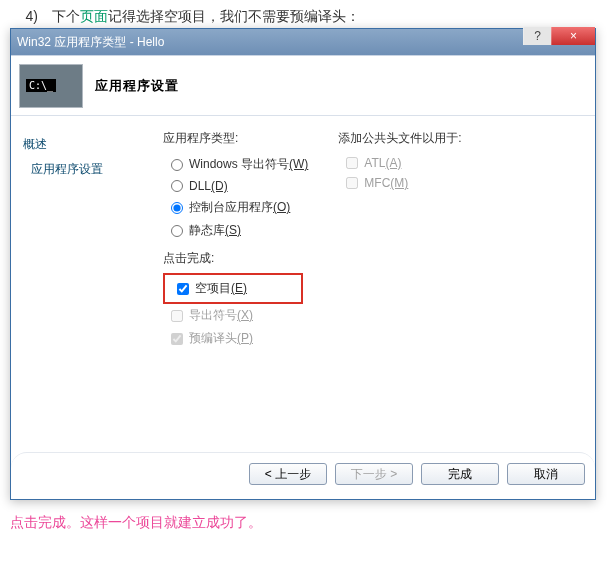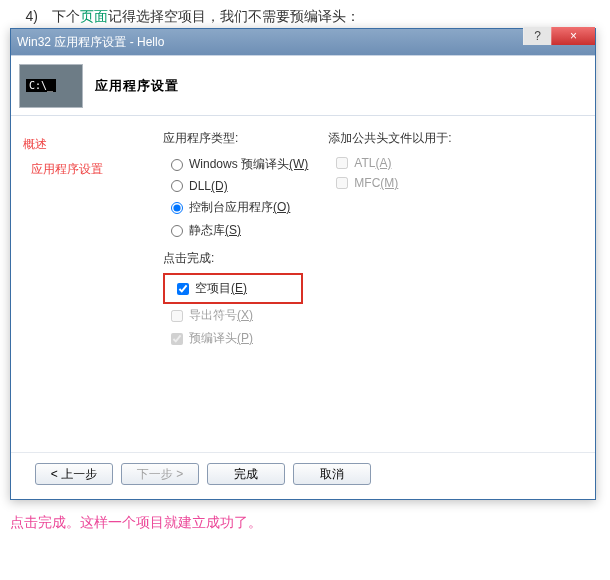--- a/index.html
+++ b/index.html
@@ -12,47 +12,47 @@
 .titlebar { height: 26px; display: flex; align-items: center; background: linear-gradient(#8aa7c7, #6e8fb5); color: #fff; font-size: 12px; padding-left: 6px; position: relative; }
 .title-controls { position: absolute; right: 0; top: -2px; display: flex; }
 .tbtn { width: 28px; height: 18px; border-left: 1px solid rgba(255,255,255,.25); display: flex; align-items: center; justify-content: center; font-size: 12px; color: #444; background: #e6e6e6; }
 .tbtn.close { width: 44px; background: linear-gradient(#f07070, #c93030); color: #fff; }
 .dlg-body { background: #fff; border-top: 1px solid #c9d4e3; }
 .banner { height: 60px; border-bottom: 1px solid #d9e0ea; display: flex; align-items: center; padding-left: 8px; gap: 12px; }
 .banner-icon { width: 64px; height: 44px; background: #6d7c86; border: 1px solid #b0b8c0; position: relative; }
 .banner-icon::after { content: "C:\\_"; position: absolute; top: 14px; left: 6px; font-size: 10px; font-family: Consolas, monospace; color: #fff; background: #000; padding: 1px 3px; }
 .banner-title { font-size: 13px; font-weight: bold; letter-spacing: 1px; }
 .content { display: flex; min-height: 336px; }
-.sidebar { width: 140px; padding: 16px 10px; font-size: 12px; color: #ef4444; }
+.sidebar { width: 140px; padding: 16px 10px; font-size: 12px; color: #0c4a6e; }
 .sidebar .item { padding: 4px 2px; }
 .sidebar .indent { padding-left: 10px; }
 .pane { flex: 1; padding: 14px 12px; font-size: 12px; color: #333; }
-.cols { display: flex; gap: 20px; }
+.cols { display: flex; gap: 30px; }
 .group-title { margin-bottom: 6px; }
 .radio-row, .check-row { display: flex; align-items: center; gap: 6px; padding: 3px 0 3px 8px; color: #333; }
 .radio-row input, .check-row input { width: 12px; height: 12px; }
 .disabled { color: #a0a0a0; }
 .sect2 { margin-top: 8px; }
 .highlight { border: 2px solid #d93025; padding: 2px 4px; width: 140px; }
-.buttons { display: flex; justify-content: flex-start; gap: 8px; padding: 10px 24px 14px; border-top: 1px solid #e5e9ef; }
+.buttons { display: flex; justify-content: flex-end; gap: 8px; padding: 10px 10px 14px; border-top: 1px solid #e5e9ef; border-radius: 16px; }
 .btn { min-width: 78px; height: 22px; font-size: 12px; background: linear-gradient(#fdfdfd, #e7ecf2); border: 1px solid #8a9bb2; border-radius: 3px; cursor: default; display: inline-flex; align-items: center; justify-content: center; }
 .btn.disabled { color: #a0a0a0; }
 .mn { text-decoration: underline; }
 </style>
 </head>
 <body>
 
 <p class="intro">
   <span class="num">4)</span>
   <span>下个</span><span class="kw">页面</span><span>记得选择空项目，我们不需要预编译头：</span>
 </p>
 
 <div class="dlg-outer">
   <div class="titlebar">
-    <span>Win32 应用程序设置 - Hello</span>
+    <span>Win32 应用程序类型 - Hello</span>
     <div class="title-controls">
       <div class="tbtn">?</div>
       <div class="tbtn close">×</div>
     </div>
   </div>
   <div class="dlg-body">
     <div class="banner">
       <div class="banner-icon"></div>
       <div class="banner-title">应用程序设置</div>
     </div>
@@ -60,21 +60,21 @@
       <div class="sidebar">
         <div class="item">概述</div>
         <div class="item indent">应用程序设置</div>
       </div>
       <div class="pane">
         <div class="cols">
           <div>
             <div class="group-title">应用程序类型:</div>
             <label class="radio-row">
               <input type="radio" name="apptype" style="">
-              <span><span>Windows 预编译头</span><span class="mn">(W)</span></span>
+              <span><span>Windows 导出符号</span><span class="mn">(W)</span></span>
             </label>
             <label class="radio-row">
               <input type="radio" name="apptype" style="">
               <span><span>DLL</span><span class="mn">(D)</span></span>
             </label>
             <label class="radio-row">
               <input type="radio" name="apptype" checked="" style="">
               <span><span>控制台应用程序</span><span class="mn">(O)</span></span>
             </label>
             <label class="radio-row">

